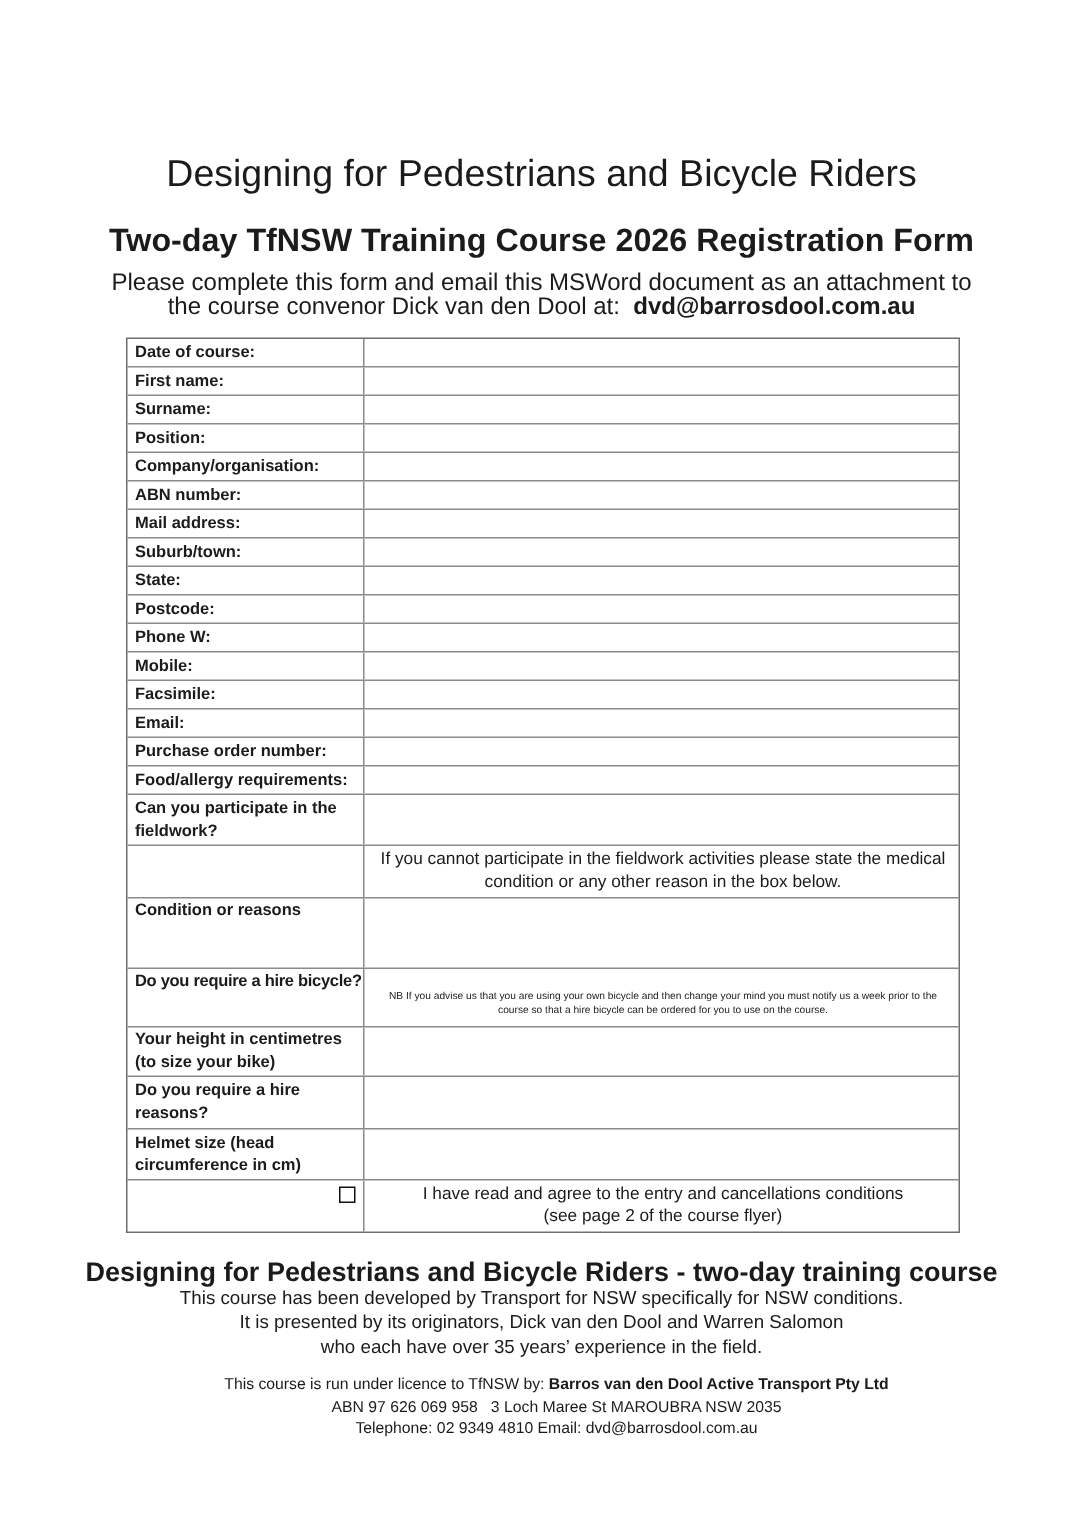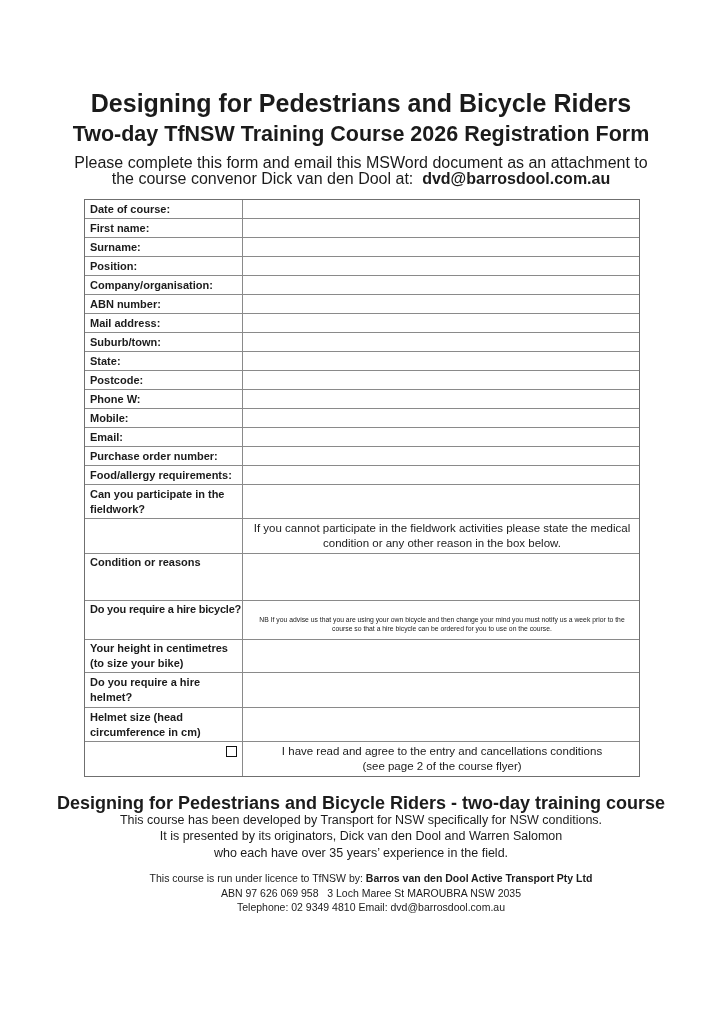--- a/index.html
+++ b/index.html
@@ -3,21 +3,21 @@
 <meta charset="utf-8">
 <style>
   * { box-sizing: border-box; }
   html,body { margin:0; padding:0; background:#e9e9e9; }
   .page {
     width:722px; height:1024px; background:#ffffff; margin:0 auto;
     font-family:"Liberation Sans","DejaVu Sans",sans-serif;
     color:#1b1b1b; overflow:hidden;
   }
   .title-block { padding-top:85px; text-align:center; }
-  .doc-title   { font-size:25px; font-weight:bold; line-height:30px; margin:3px; }
+  .doc-title   { font-size:25px; font-weight:normal; line-height:30px; margin:16px; }
   .doc-subtitle{ font-size:21.5px; font-weight:bold; line-height:26px; margin:3px 0 0 0; }
   .intro { margin-top:8px; font-size:16px; line-height:16px; }
   .intro b { font-weight:bold; }
 
   .formtable {
     width:556px; margin:12px 0 0 84px;
     border:1px solid #6f6f6f;
   }
   .frow { display:flex; border-bottom:1px solid #8a8a8a; min-height:19px; }
   .frow:last-child { border-bottom:none; }
@@ -98,20 +98,24 @@
     </div>
     <div class="frow">
       <div class="lcell">Phone W:</div>
       <div class="rcell"></div>
     </div>
     <div class="frow">
       <div class="lcell">Mobile:</div>
       <div class="rcell"></div>
     </div>
     <div class="frow">
+      <div class="lcell">Facsimile:</div>
+      <div class="rcell"></div>
+    </div>
+    <div class="frow">
       <div class="lcell">Email:</div>
       <div class="rcell"></div>
     </div>
     <div class="frow">
       <div class="lcell">Purchase order number:</div>
       <div class="rcell"></div>
     </div>
     <div class="frow">
       <div class="lcell">Food/allergy requirements:</div>
       <div class="rcell"></div>
@@ -135,21 +139,21 @@
         <div class="nb-note">NB If you advise us that you are using your own bicycle and then change your mind you must notify us a week prior to the course so that a hire bicycle can be ordered for you to use on the course.</div>
       </div>
     </div>
     <div class="frow h33">
       <div class="lcell">Your height in centimetres
 (to size your bike)</div>
       <div class="rcell"></div>
     </div>
     <div class="frow h35">
       <div class="lcell">Do you require a hire
-helmet?</div>
+reasons?</div>
       <div class="rcell"></div>
     </div>
     <div class="frow h34">
       <div class="lcell">Helmet size (head
 circumference in cm)</div>
       <div class="rcell"></div>
     </div>
     <div class="frow h34">
       <div class="lcell cbox">
         <span class="checkbox"></span>

